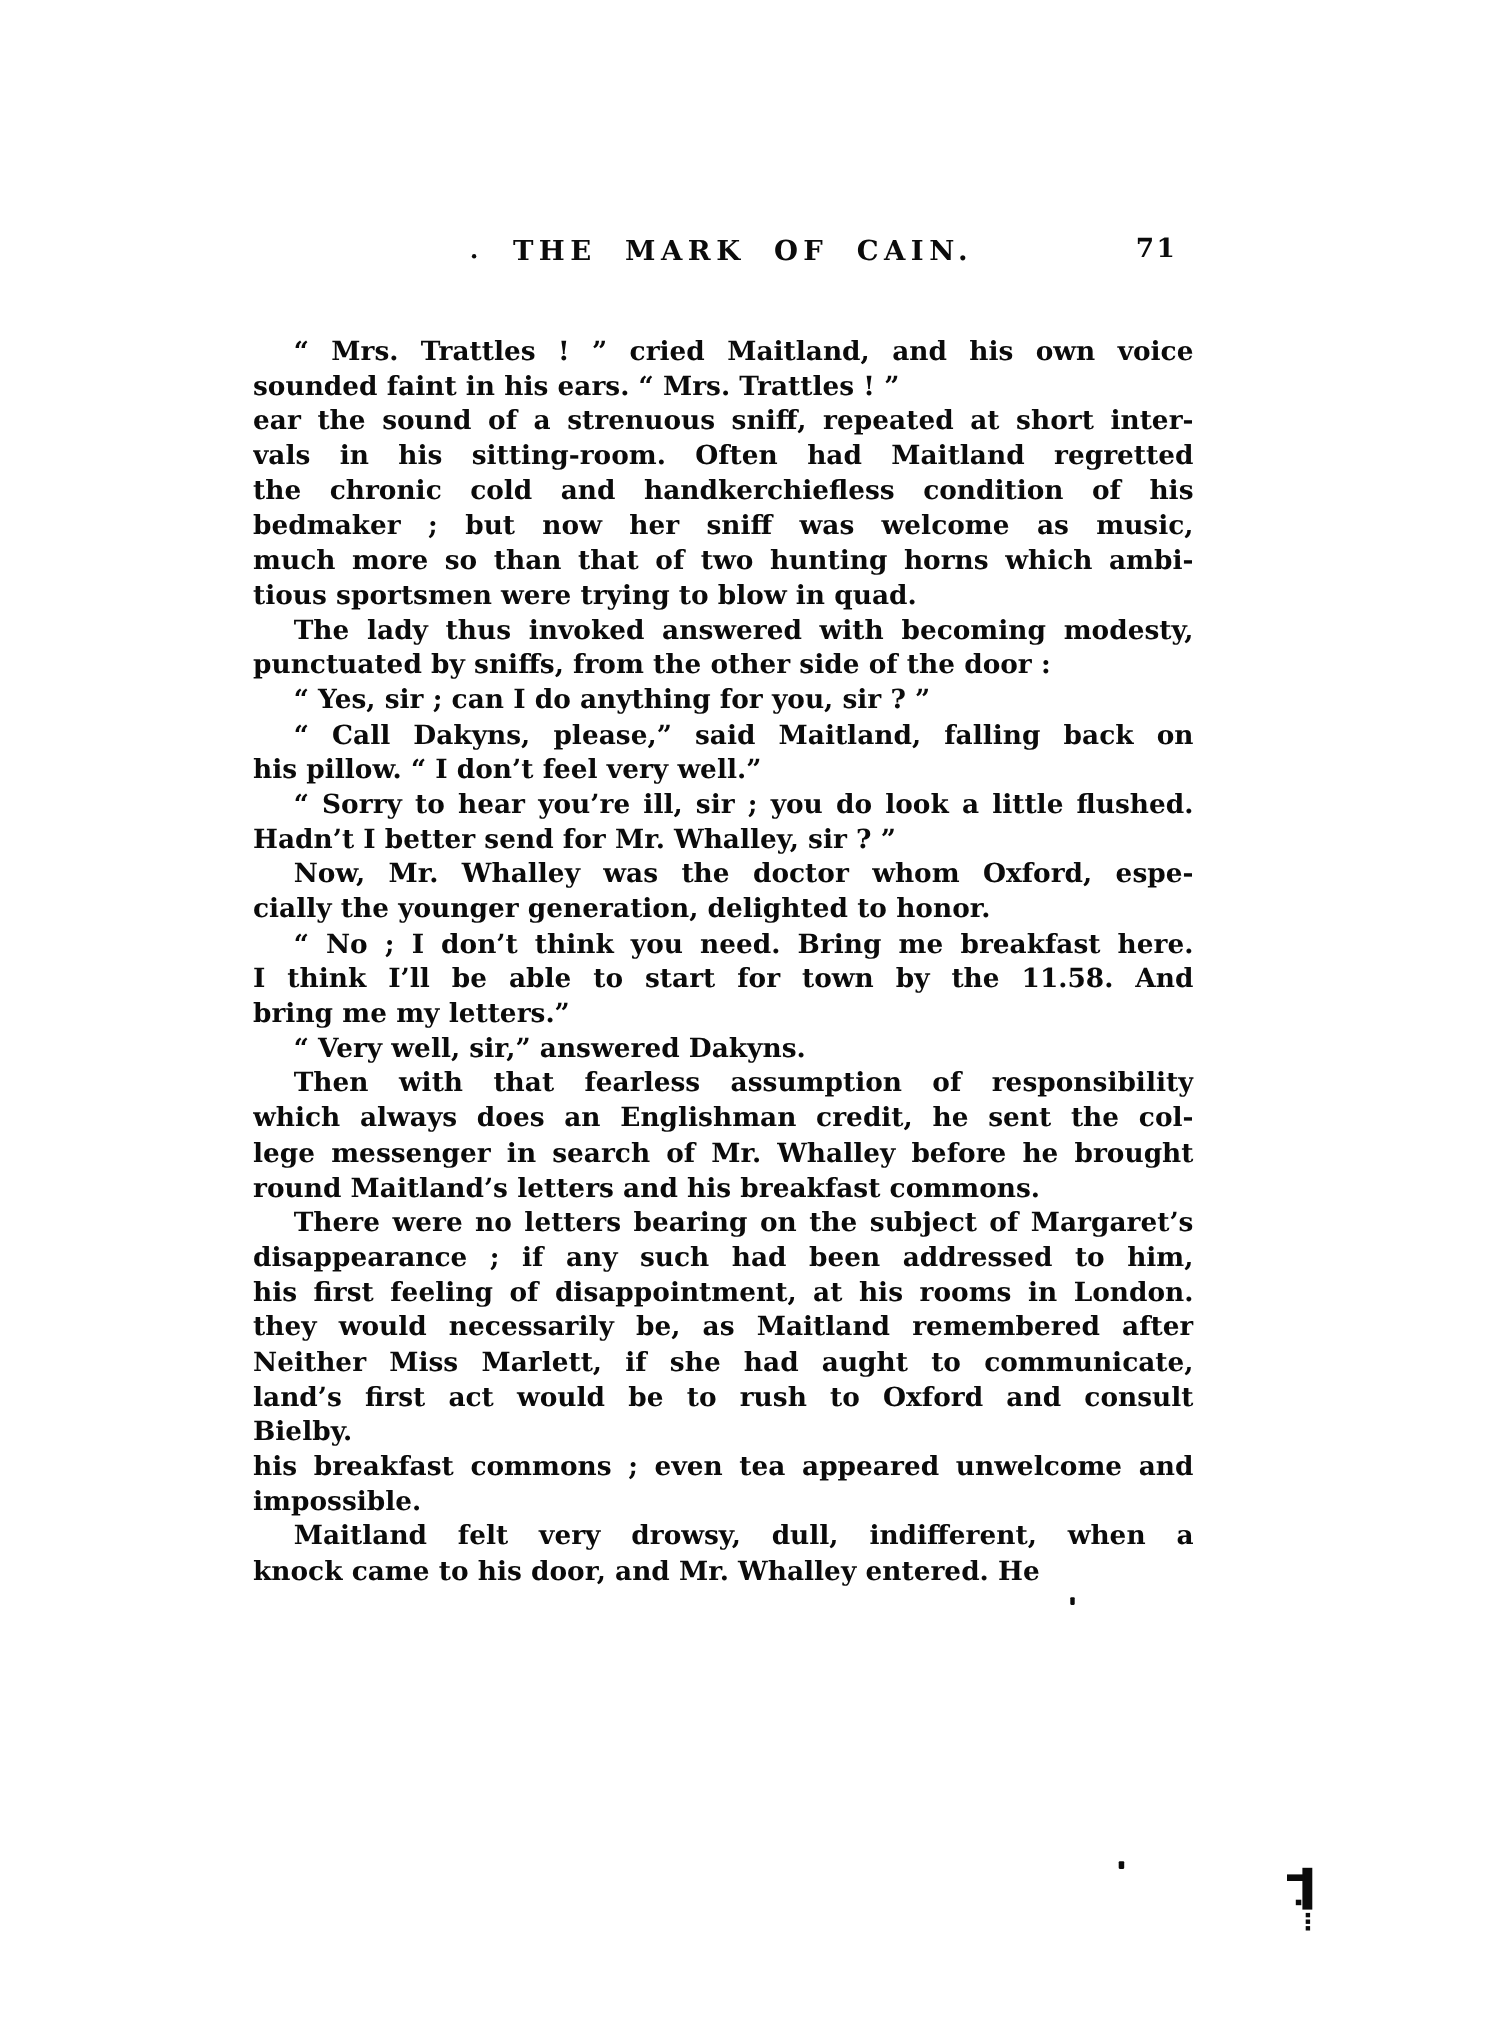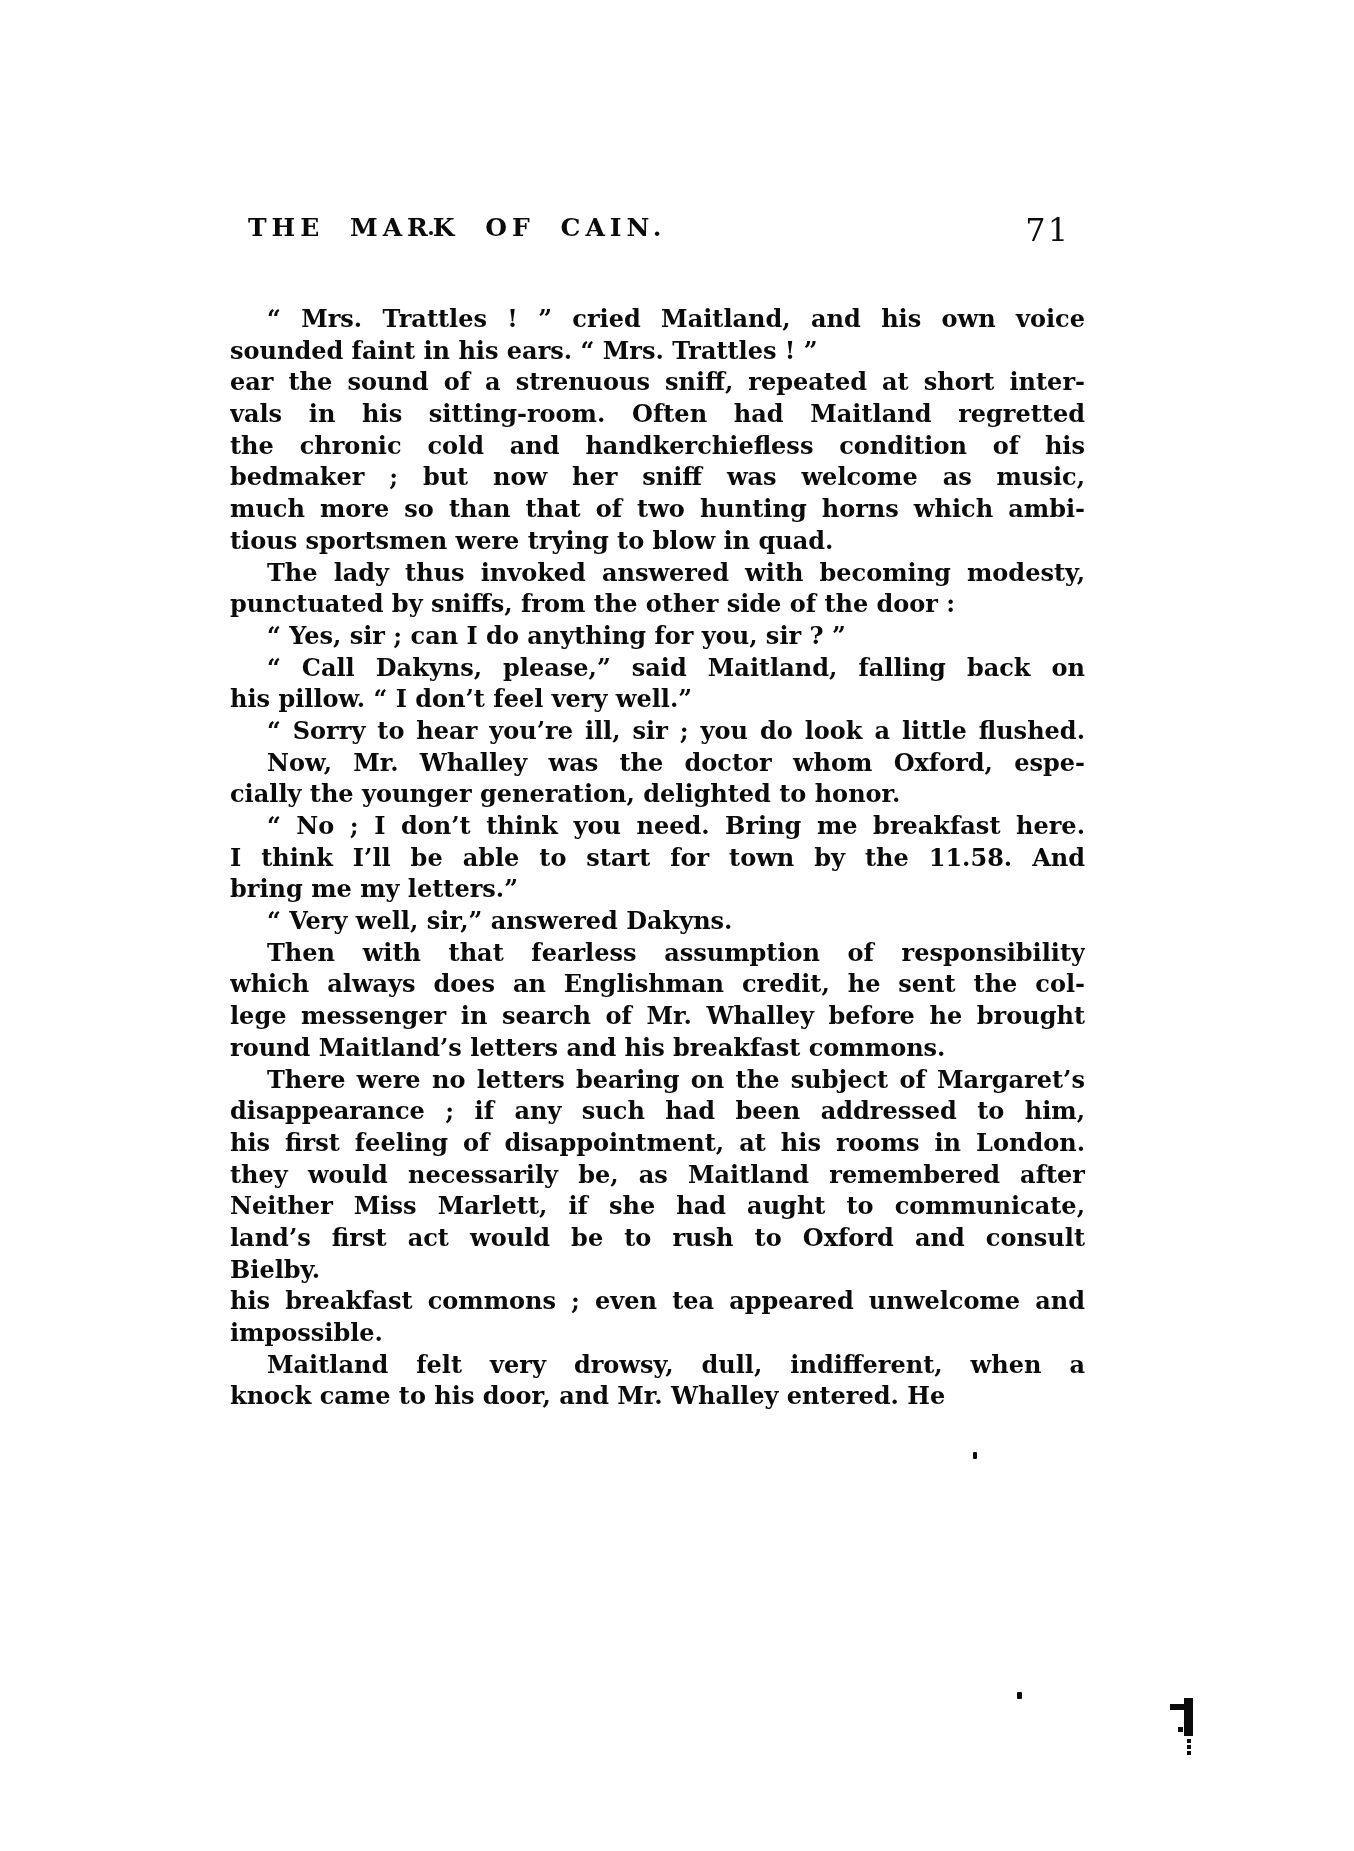--- a/index.html
+++ b/index.html
@@ -22,33 +22,34 @@
     top: 213px;
     left: 230px;
     width: 855px;
     height: 34px;
   }
   .head-title {
     position: absolute;
     left: 0;
     right: 0;
     top: 0;
+    text-align: center;
     font-size: 25px;
     font-weight: bold;
     letter-spacing: 5px;
     word-spacing: 12px;
     transform: translateX(18px);
     white-space: nowrap;
   }
   .head-page-number {
     position: absolute;
     right: 15px;
     top: -2px;
-    font-size: 32px;
-    font-weight: normal;
+    font-size: 24px;
+    font-weight: bold;
     letter-spacing: 2px;
   }
   
   .body-text {
     position: absolute;
     top: 303px;
     left: 230px;
     width: 855px;
   }
   .para { margin: 0; padding: 0; }
@@ -118,20 +119,21 @@
       </div>
       <div class="para">
         <div class="line indent last">“ Yes, sir ; can I do anything for you, sir ? ”</div>
       </div>
       <div class="para">
         <div class="line indent">“ Call Dakyns, please,” said Maitland, falling back on</div>
         <div class="line last">his pillow. “ I don’t feel very well.”</div>
       </div>
       <div class="para">
         <div class="line indent">“ Sorry to hear you’re ill, sir ; you do look a little flushed.</div>
+        <div class="line last">Hadn’t I better send for Mr. Whalley, sir ? ”</div>
       </div>
       <div class="para">
         <div class="line indent">Now, Mr. Whalley was the doctor whom Oxford, espe-</div>
         <div class="line last">cially the younger generation, delighted to honor.</div>
       </div>
       <div class="para">
         <div class="line indent">“ No ; I don’t think you need. Bring me breakfast here.</div>
         <div class="line">I think I’ll be able to start for town by the 11.58. And</div>
         <div class="line last">bring me my letters.”</div>
       </div>

